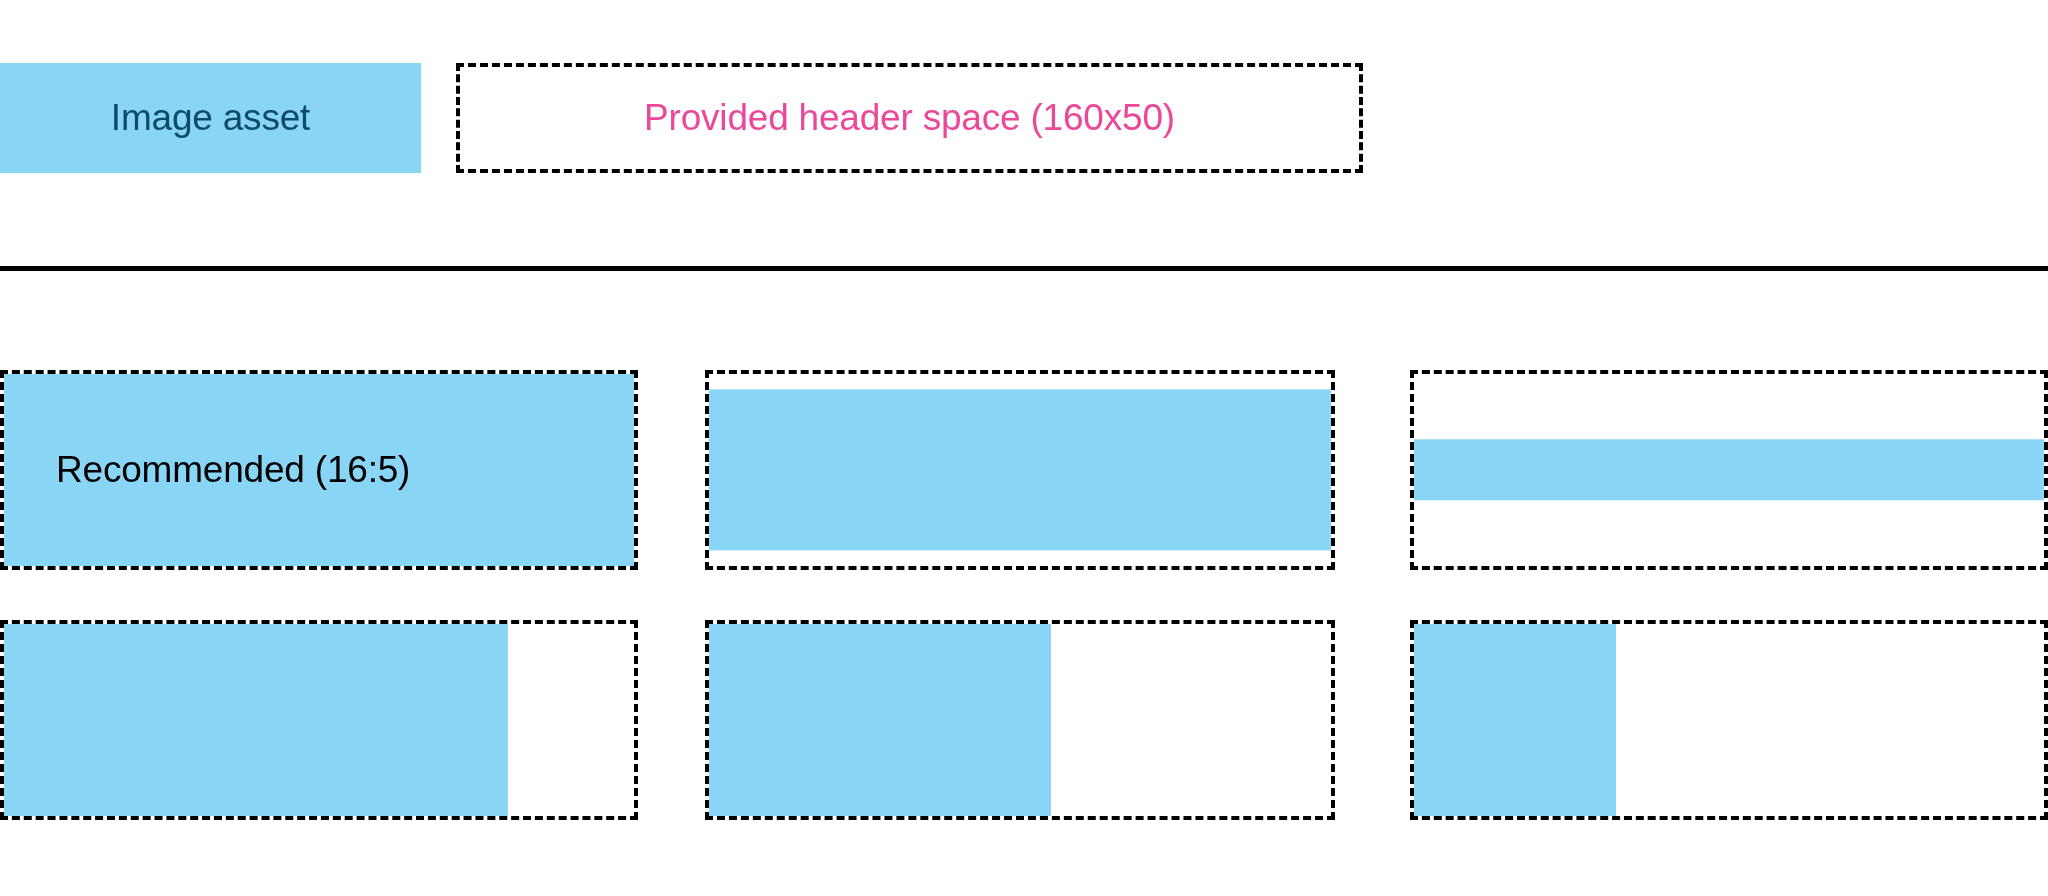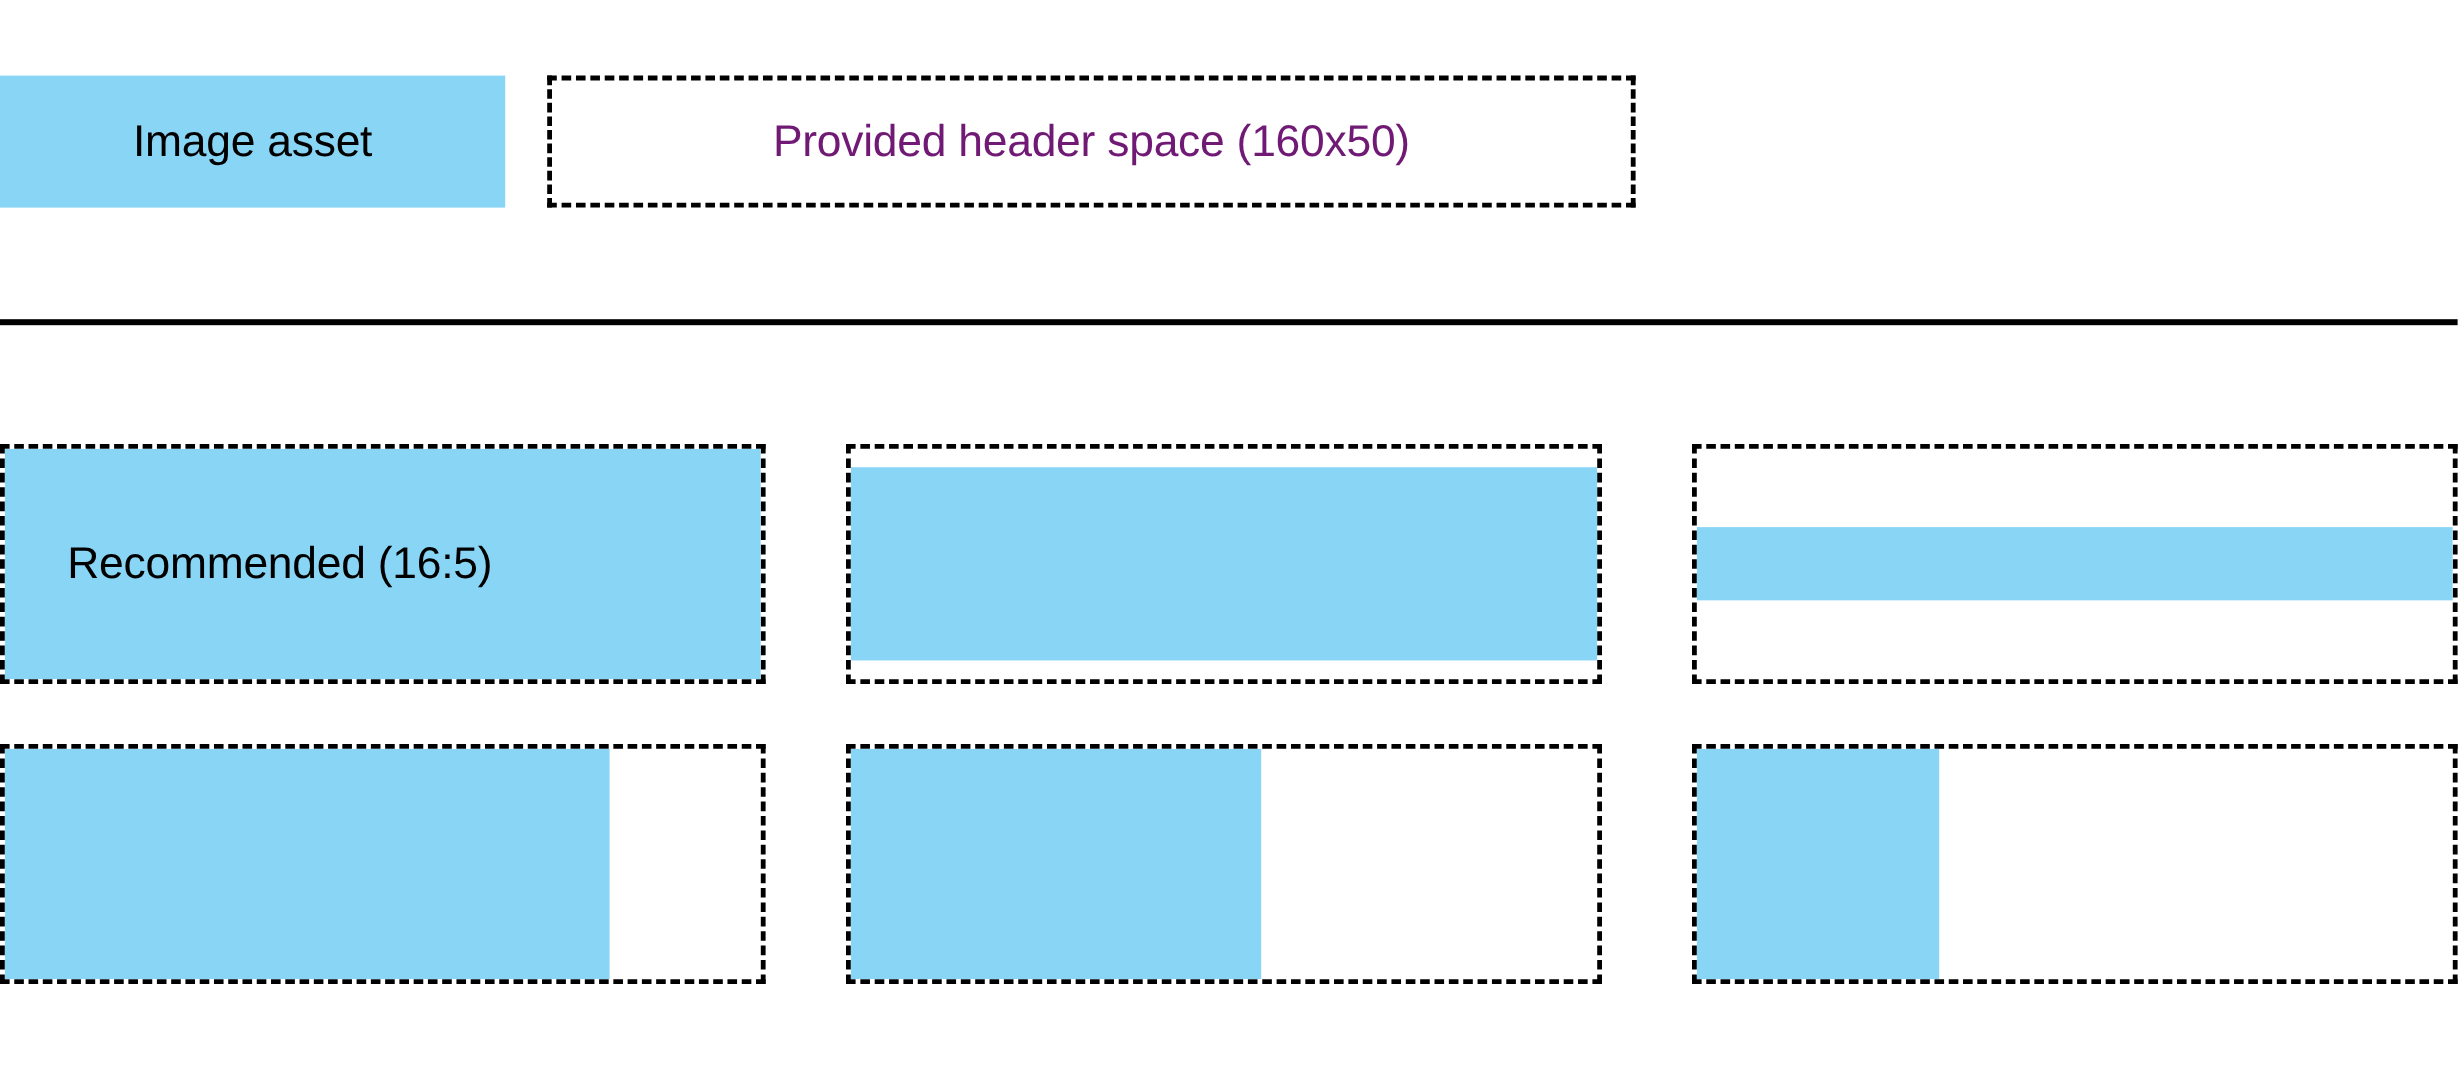--- a/index.html
+++ b/index.html
@@ -41,42 +41,42 @@
     background: #89d5f5;
     display: flex;
     align-items: center;
     justify-content: center;
     box-sizing: border-box;
   }
 
   .asset-swatch-label {
     font-size: 37px;
     letter-spacing: -0.2px;
-    color: #000000;
+    color: #0c4a6e;
     white-space: nowrap;
   }
 
   .header-space-box {
     position: absolute;
     left: 456px;
     top: 0;
     width: 907px;
     height: 110px;
     border: 4px dashed #000000;
     box-sizing: border-box;
     display: flex;
     align-items: center;
     justify-content: center;
     background: #ffffff;
   }
 
   .header-space-label {
     font-size: 37px;
     letter-spacing: -0.2px;
-    color: #701a75;
+    color: #ec4899;
     white-space: nowrap;
   }
 
   
   .divider {
     position: absolute;
     left: 0;
     top: 266px;
     width: 2048px;
     height: 5px;

